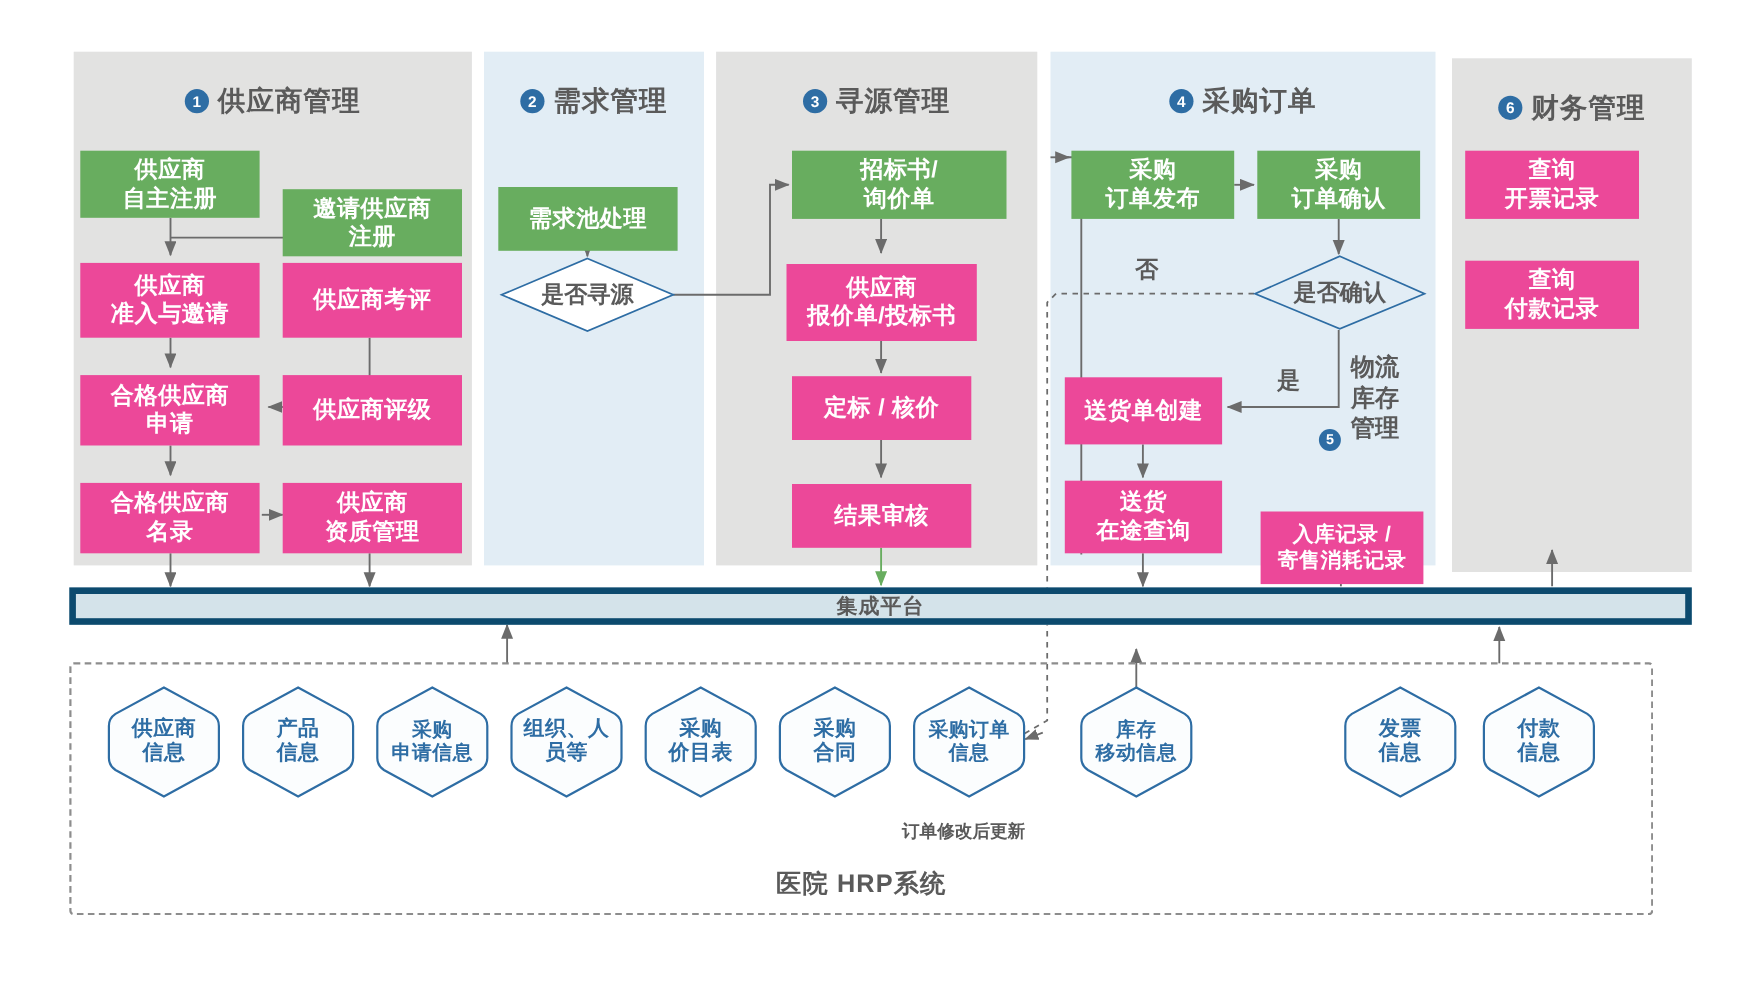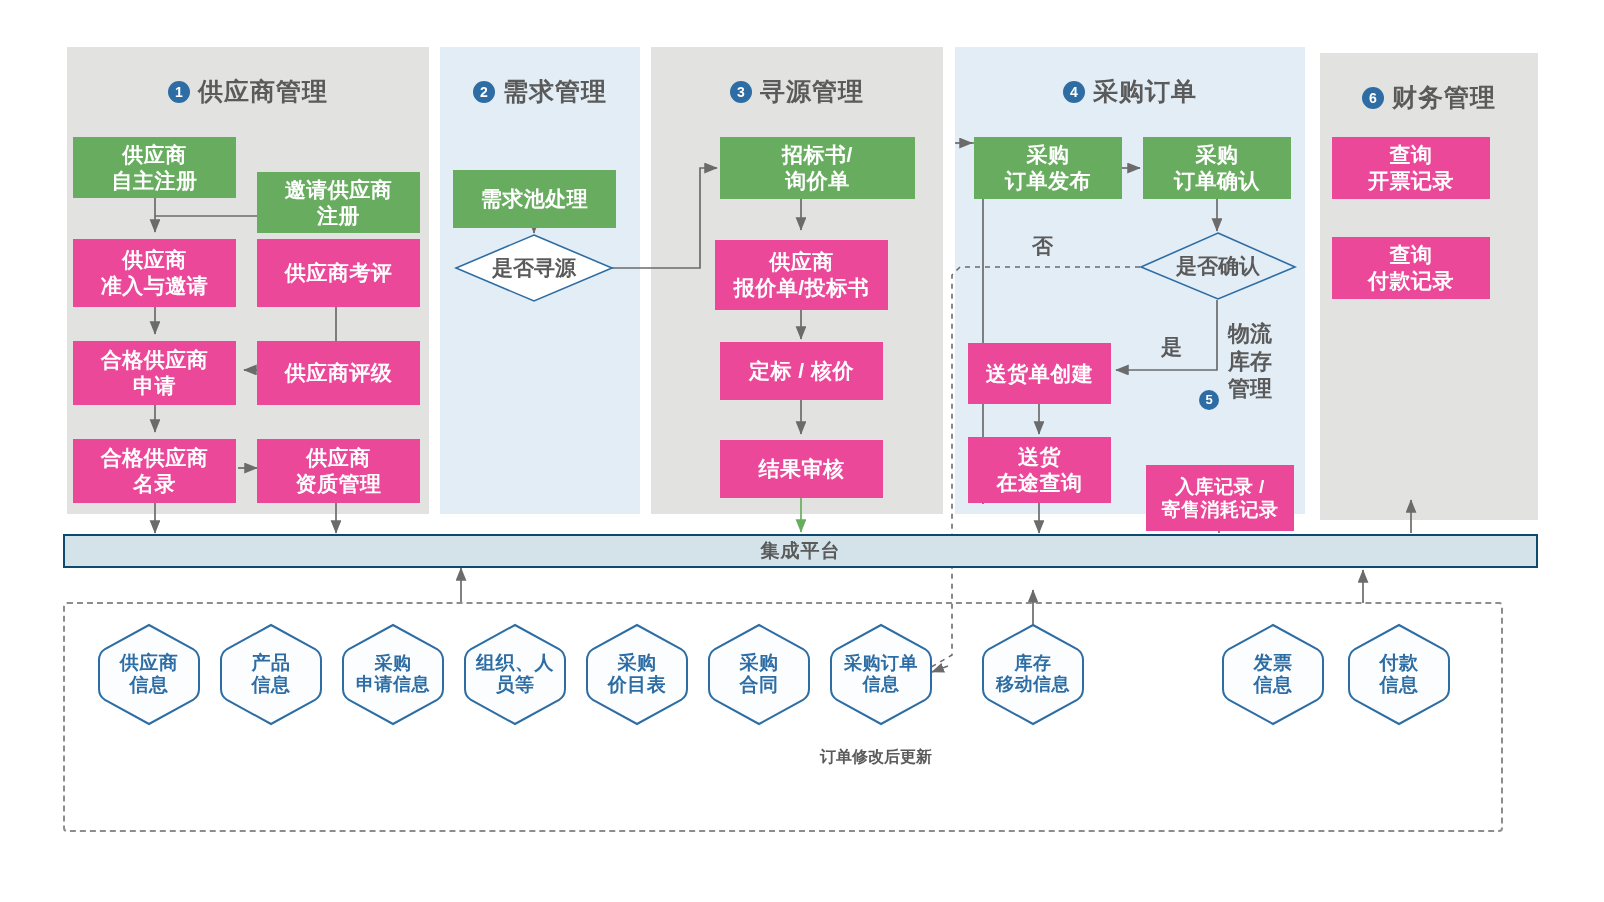--- a/index.html
+++ b/index.html
@@ -76,21 +76,21 @@
     color: #5a5a5a;
     font-size: 21px;
     font-weight: bold;
     white-space: nowrap;
   }
 
   
   .intbar {
     position: absolute;
     background: #d4e3ea;
-    border: 2px solid #0c4a6e;
+    border: 6px solid #0c4a6e;
     box-sizing: border-box;
     display: flex; align-items: center; justify-content: center;
     color: #5a5a5a;
     font-size: 19px;
     font-weight: bold;
     letter-spacing: 1px;
   }
 
   
   .hrp-box {
@@ -317,20 +317,21 @@
   <div class="flabel" style="left:1161px; top:334px; font-size:21px;">是</div>
 
   <div class="box blue" style="left:1332px; top:137px; width:158px; height:62px;">查询
 开票记录</div>
   <div class="box blue" style="left:1332px; top:237px; width:158px; height:62px;">查询
 付款记录</div>
 
   <div class="intbar" style="left:63px; top:534px; width:1475px; height:34px;">集成平台</div>
 
   <div class="hrp-box" style="left:63px; top:602px; width:1440px; height:230px;"></div>
+  <div class="hrp-title" style="left:63px; top:788px; width:1440px;">医院 HRP系统</div>
   <div class="flabel" style="left:820px; top:747px; font-size:16px;">订单修改后更新</div>
 
   <div class="hex" style="left:96px; top:622px; width:106px; height:105px;">
     <svg width="106" height="105" viewBox="0 0 106 105">
       <path d="M53,3 L97,27 Q103,31 103,38 L103,67 Q103,74 97,78 L53,102 L9,78 Q3,74 3,67 L3,38 Q3,31 9,27 Z" fill="#fbfdfe" stroke="#2e6da4" stroke-width="2"></path>
     </svg>
     <div class="hlabel">供应商
 信息</div>
   </div>
 

